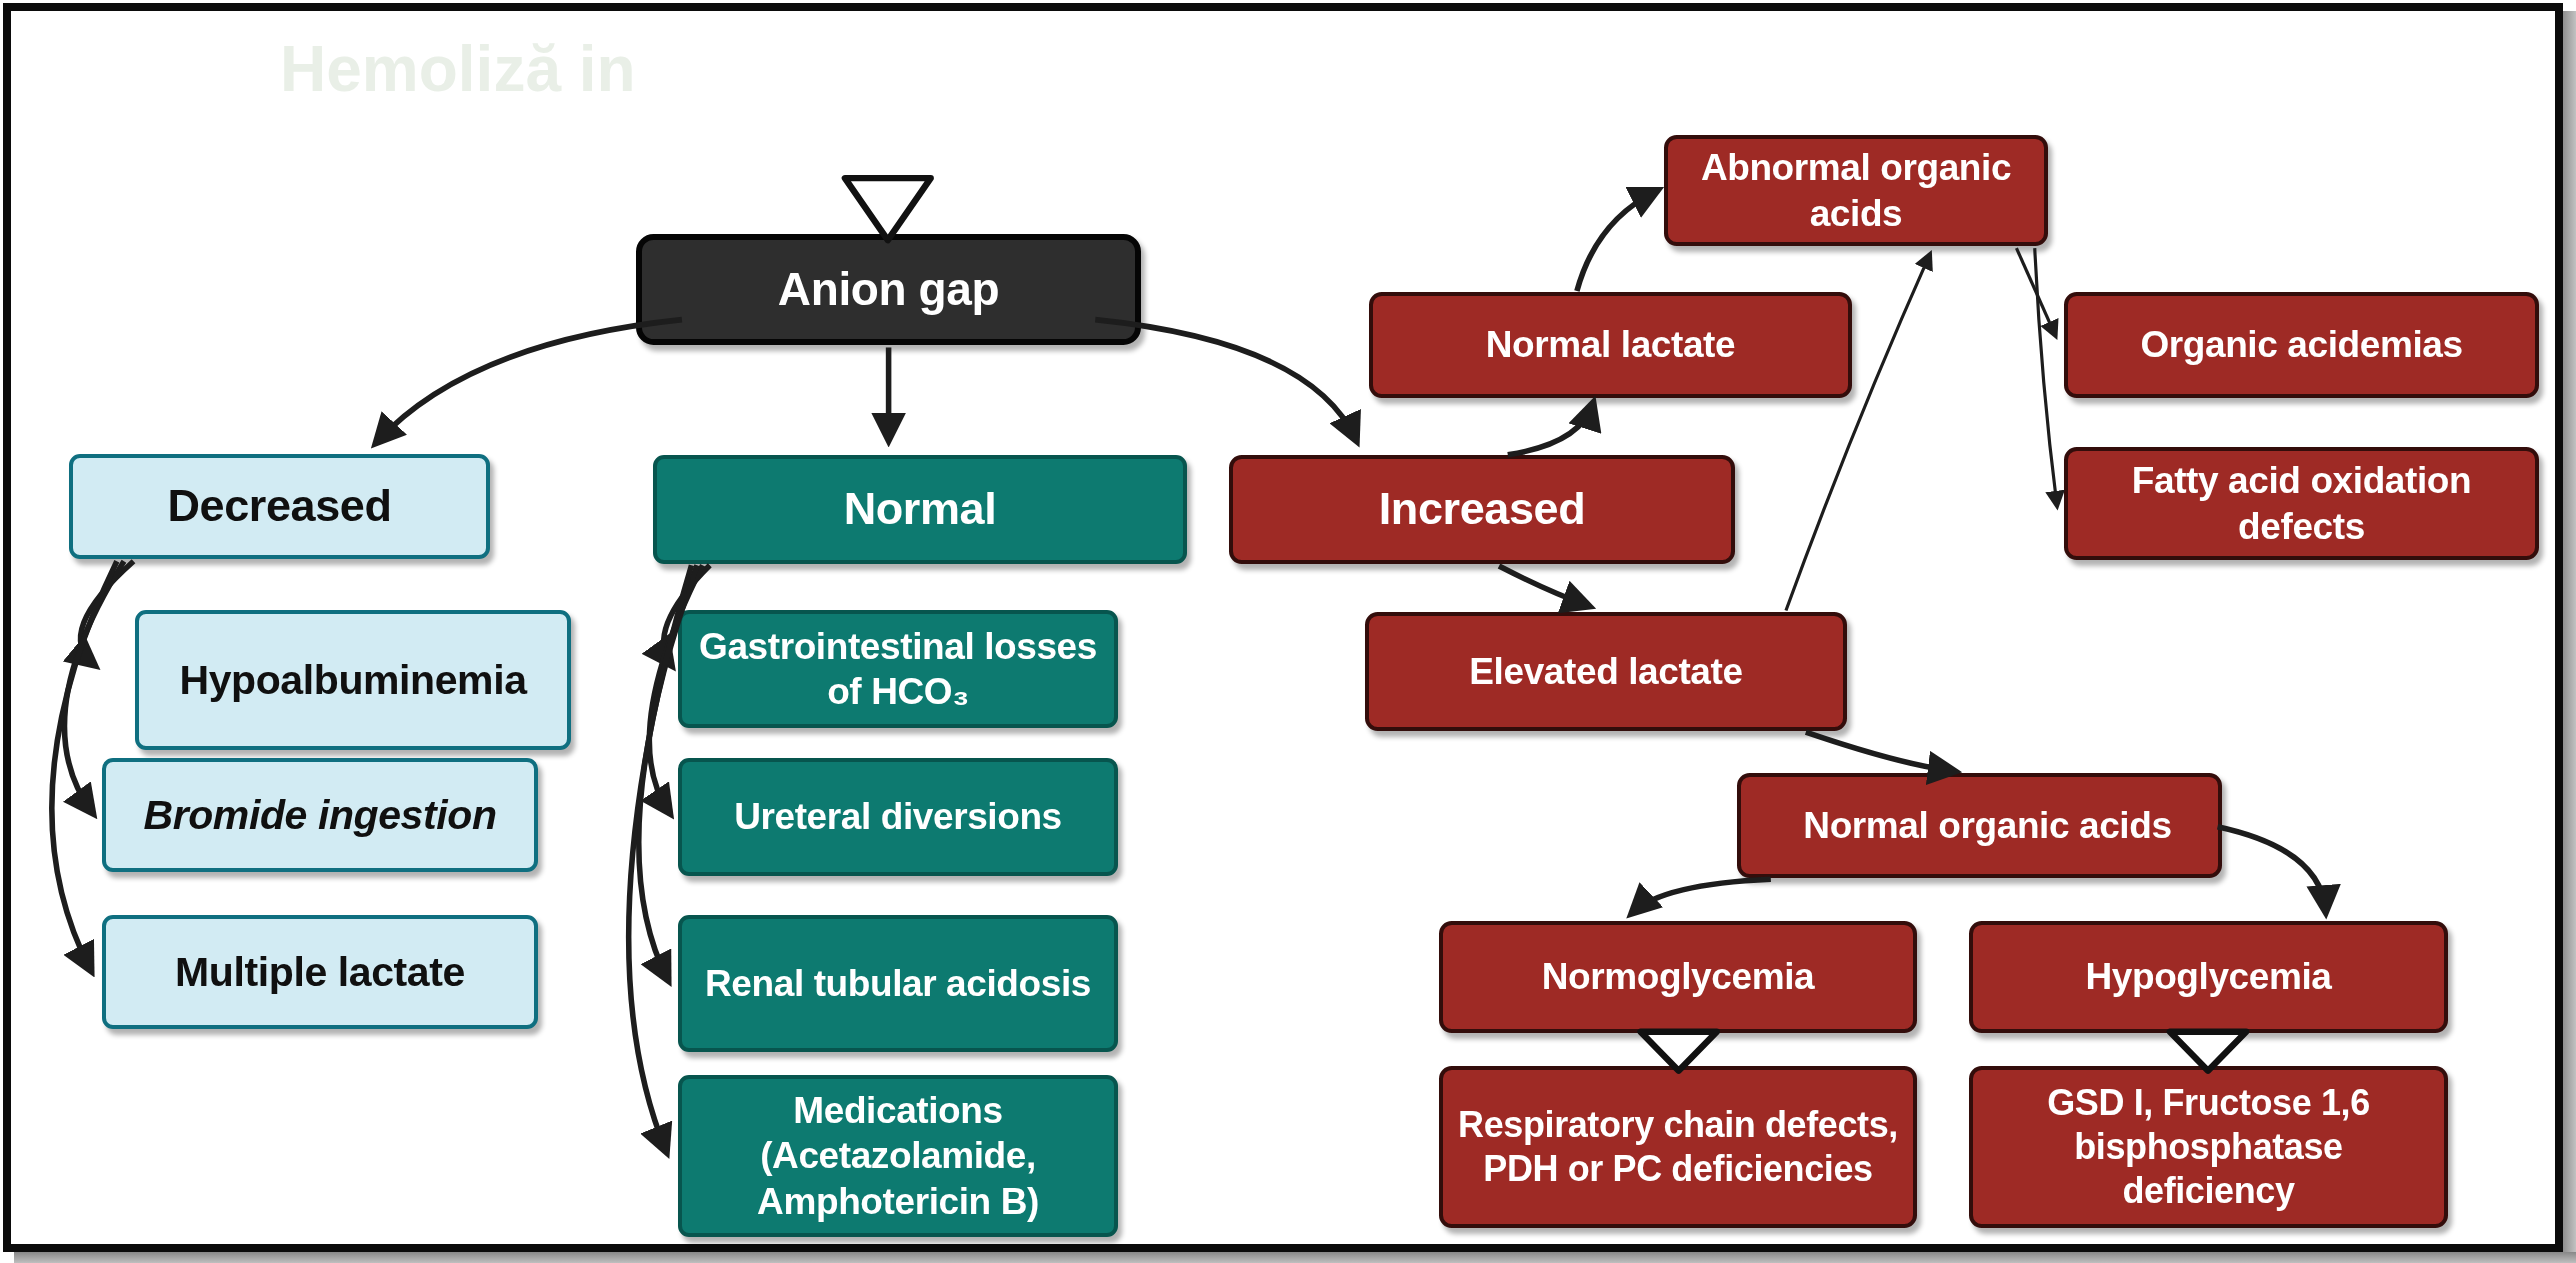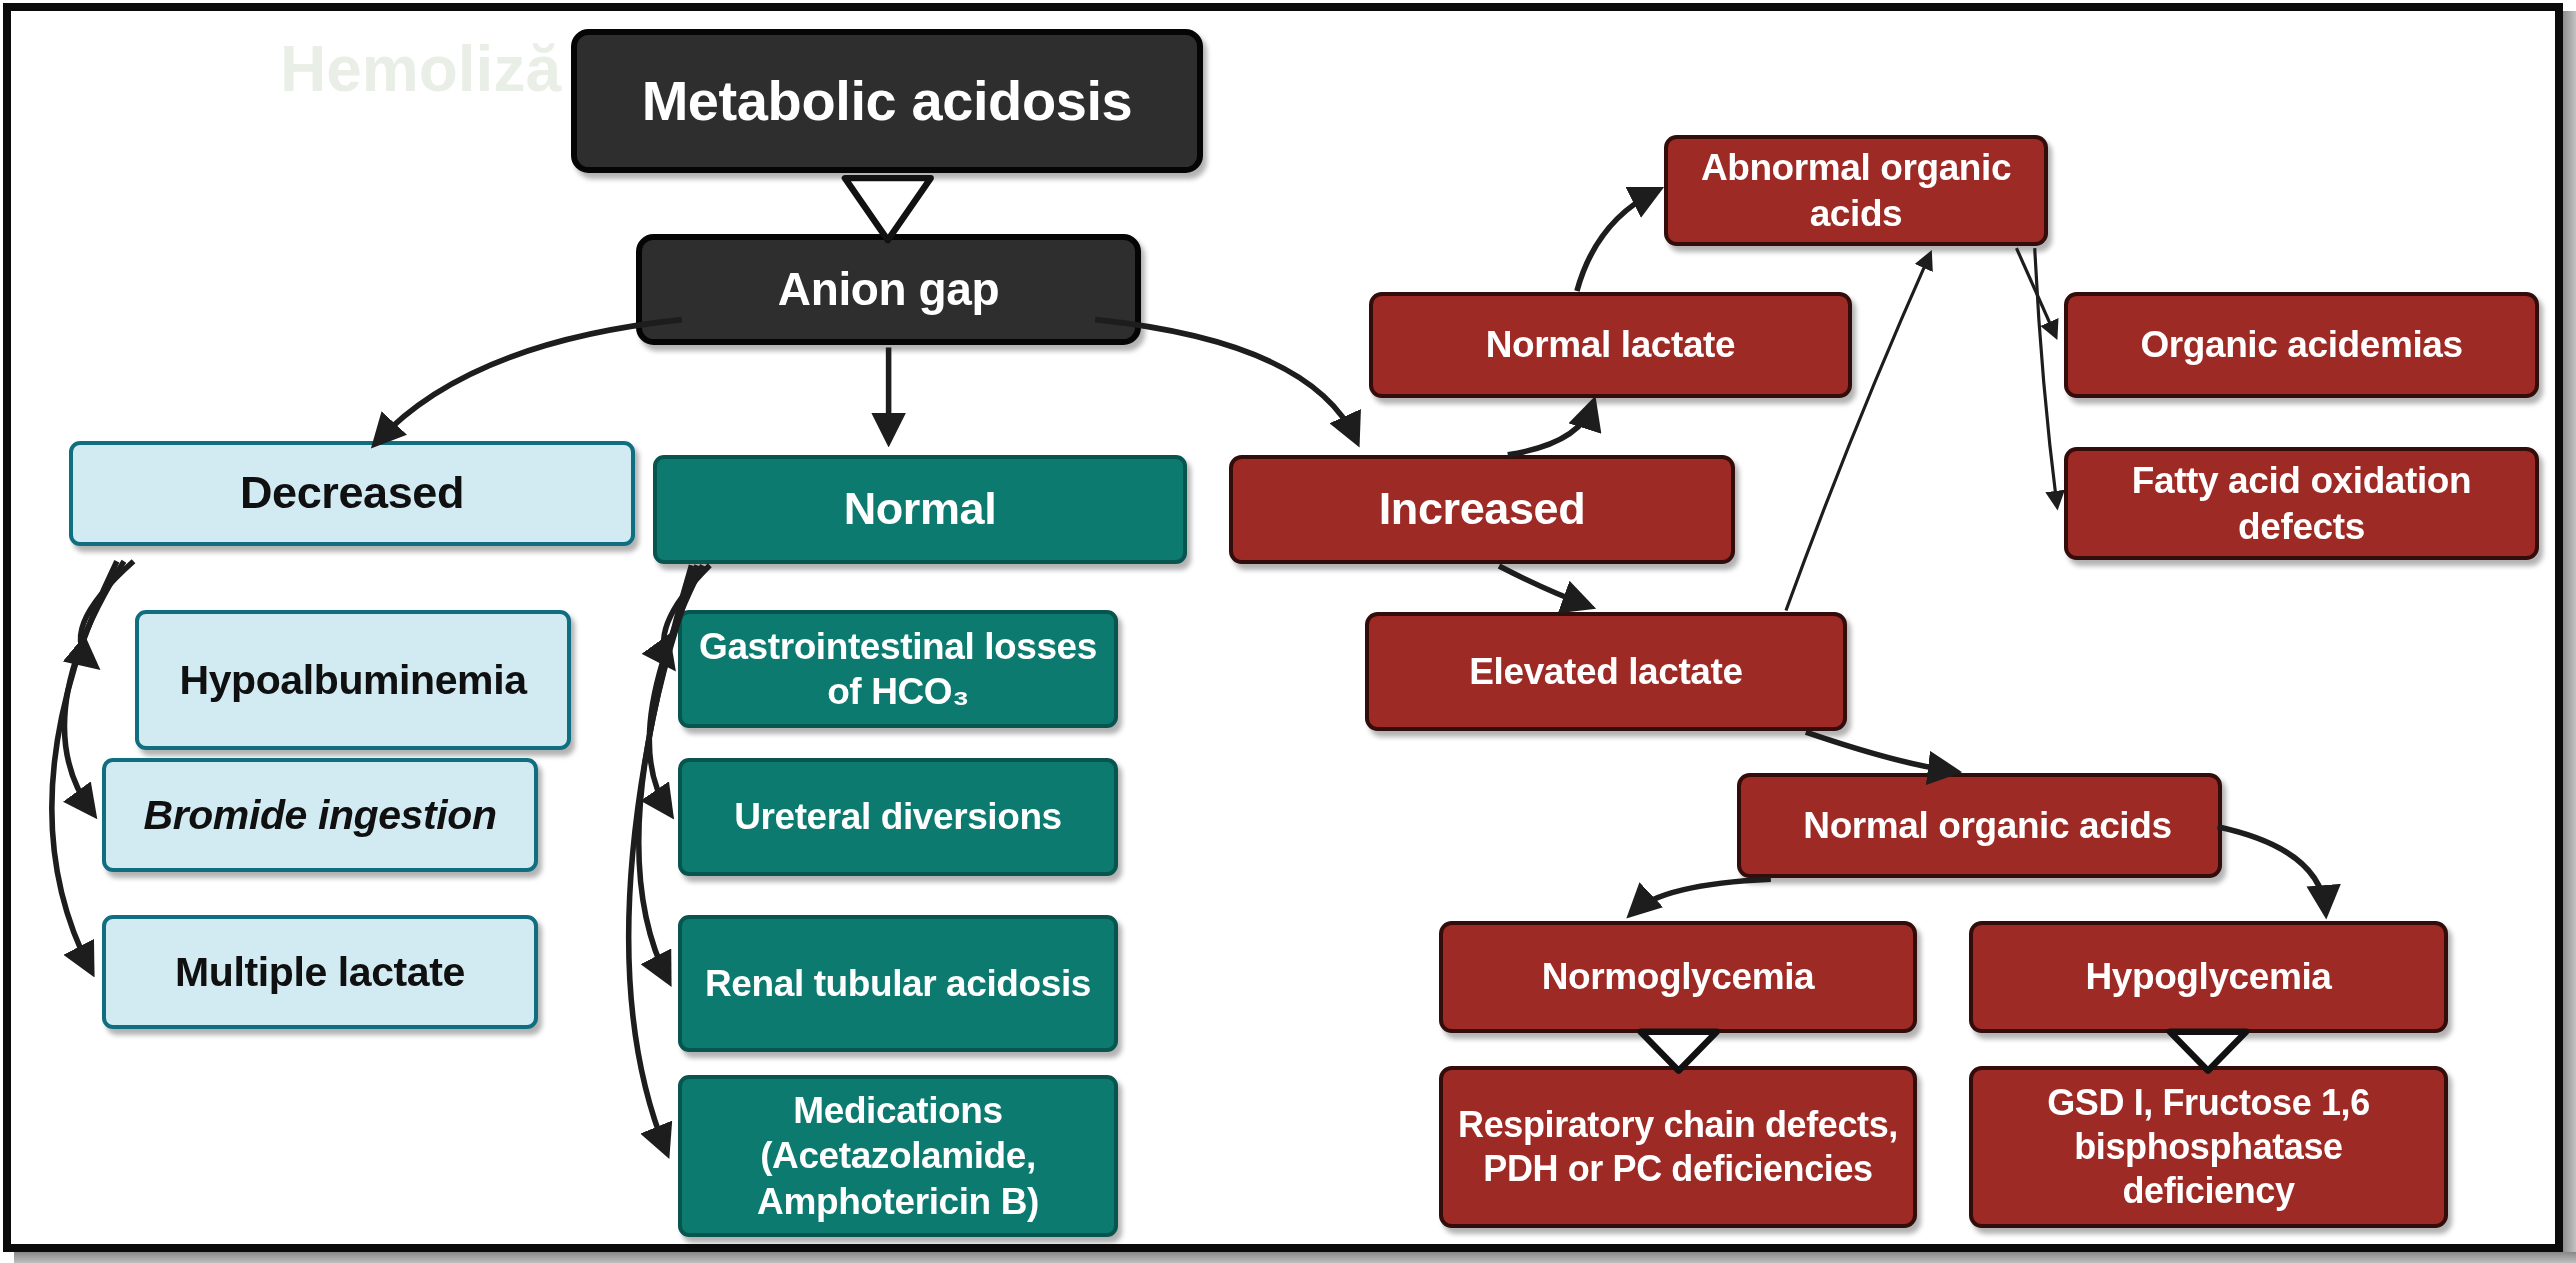--- a/index.html
+++ b/index.html
@@ -46,21 +46,21 @@
     padding:3.2px 11px; box-sizing:border-box;
   }
   .dark  { background:#2e2e2e; color:#ffffff; border:6.4px solid #050505; border-radius:17.5px; }
   .lb    { background:#d2ebf3; color:#101010; border:4.8px solid #0f6f80; border-radius:11px; }
   .teal  { background:#0d7a70; color:#ffffff; border:4px solid #07554e; border-radius:11px; }
   .red   { background:#9e2a25; color:#ffffff; border:4.8px solid #330d0b; border-radius:12.7px; }
 
   
   #n-metabolic      { left:571px;  top:29px;   width:632px; height:144px; font-size:56px; }
   #n-anion          { left:636px;  top:234px;  width:505px; height:111px; font-size:46px; }
-  #n-decreased      { left:69px;   top:441px;  width:566px; height:105px; font-size:45px; }
+  #n-decreased      { left:69px;   top:454px;  width:421px; height:105px; font-size:45px; }
   #n-hypoalbuminemia{ left:102px;  top:610px;  width:436px; height:140px; font-size:41px;margin-left:33px; }
   #n-bromide        { left:102px;  top:758px;  width:436px; height:114px; font-size:41px;font-style:italic; }
   #n-myeloma        { left:102px;  top:915px; width:436px; height:114px; font-size:41px; }
   #n-normal         { left:653px;  top:455px;  width:534px; height:109px; font-size:45px; }
   #n-gi             { left:678px;  top:610px;  width:440px; height:118px; font-size:37px;justify-content:center; }
   #n-ureteral       { left:678px;  top:758px;  width:440px; height:118px; font-size:37px; }
   #n-renal          { left:678px;  top:915px; width:440px; height:137px; font-size:37px; }
   #n-medications    { left:678px;  top:1075px; width:440px; height:162px; font-size:37px; }
   #n-increased      { left:1229px; top:455px;  width:506px; height:109px; font-size:45px; }
   #n-normal-lactate { left:1369px; top:292px;  width:483px; height:106px; font-size:37px; }
@@ -83,23 +83,20 @@
 <body>
 
 <div class="canvas">
 
   <div class="frame"></div>
   <div class="shadow-right"></div>
   <div class="shadow-bottom"></div>
 
   <div class="watermark">Hemoliză in</div>
 
-  <div class="node dark" id="n-metabolic">
-    <span>Metabolic acidosis</span>
-  </div>
   <div class="node dark" id="n-anion">
     <span>Anion gap</span>
   </div>
 
   <div class="node lb" id="n-decreased">
     <span>Decreased</span>
   </div>
   <div class="node lb" id="n-hypoalbuminemia">
     <span>Hypoalbuminemia</span>
   </div>

